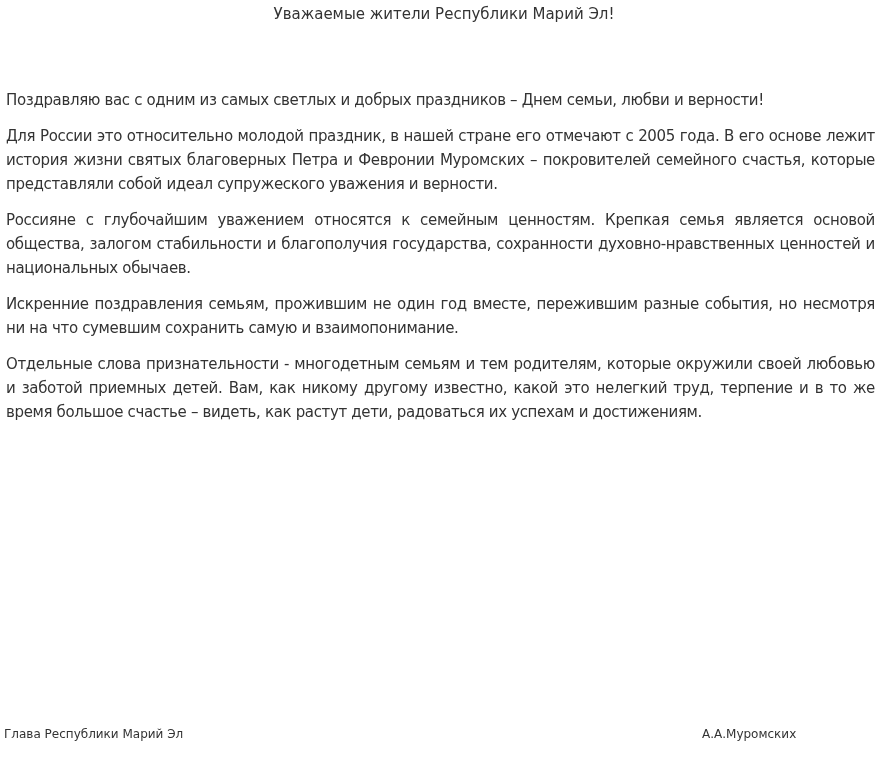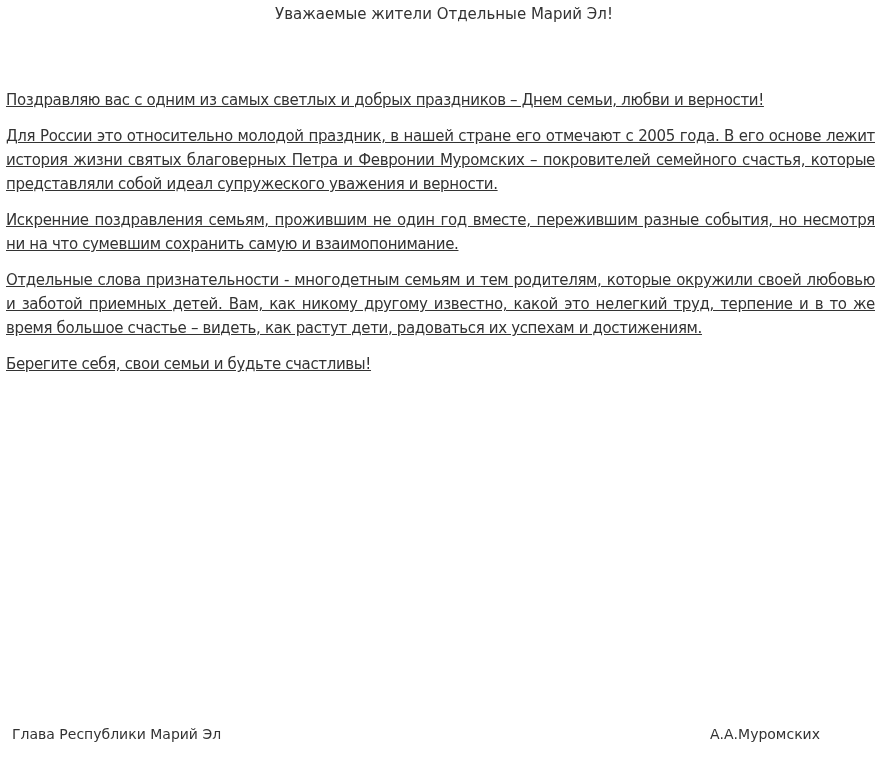--- a/index.html
+++ b/index.html
@@ -16,37 +16,37 @@
     .letter {
       position: absolute; top: 88px; left: 6px; width: 869px;
     }
     .para {
       margin: 0 0 12px 0;
       line-height: 24px;
       text-align: justify;
       font-size: 15px;
       letter-spacing: -0.35px;
     }
-    .para.last-line-left { text-align-last: left; text-decoration: underline; }
+    .para.last-line-left { text-align-last: left; }
     .signature {
-      position: absolute; top: 724px; left: 12px; width: 869px; height: 20px;
-      font-size: 14px; line-height: 20px;
+      position: absolute; top: 724px; left: 4px; width: 869px; height: 20px;
+      font-size: 12px; line-height: 20px;
     }
     .sig-role { position: absolute; left: 0; top: 0; }
     .sig-name { position: absolute; left: 698px; top: 0; }
   </style>
 </head>
 <body>
 
-<div class="title">Уважаемые жители Отдельные Марий Эл!</div>
+<div class="title">Уважаемые жители Республики Марий Эл!</div>
 
 <div class="letter">
   <p class="para last-line-left">Поздравляю вас с одним из самых светлых и добрых праздников – Днем семьи, любви и верности!</p>
   <p class="para last-line-left">Для России это относительно молодой праздник, в нашей стране его отмечают с 2005 года. В его основе лежит история жизни святых благоверных Петра и Февронии Муромских – покровителей семейного счастья, которые представляли собой идеал супружеского уважения и верности.</p>
+  <p class="para last-line-left">Россияне с глубочайшим уважением относятся к семейным ценностям. Крепкая семья является основой общества, залогом стабильности и благополучия государства, сохранности духовно-нравственных ценностей и национальных обычаев.</p>
   <p class="para last-line-left">Искренние поздравления семьям, прожившим не один год вместе, пережившим разные события, но несмотря ни на что сумевшим сохранить самую и взаимопонимание.</p>
   <p class="para last-line-left">Отдельные слова признательности - многодетным семьям и тем родителям, которые окружили своей любовью и заботой приемных детей. Вам, как никому другому известно, какой это нелегкий труд, терпение и в то же время большое счастье – видеть, как растут дети, радоваться их успехам и достижениям.</p>
-  <p class="para last-line-left">Берегите себя, свои семьи и будьте счастливы!</p>
 </div>
 
 <div class="signature">
   <span class="sig-role">Глава Республики Марий Эл</span>
   <span class="sig-name">А.А.Муромских</span>
 </div>
 
 </body></html>

